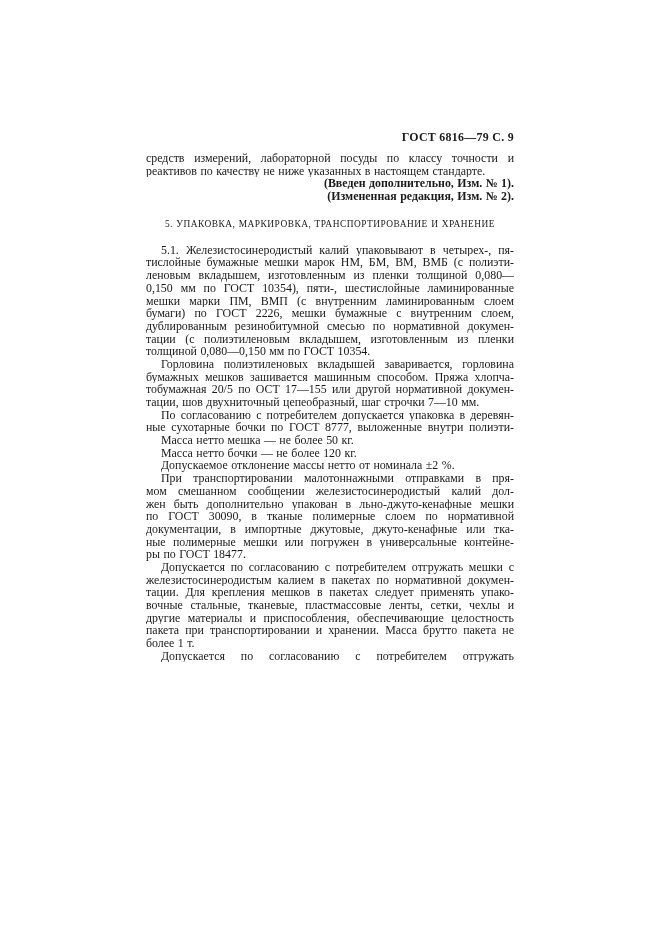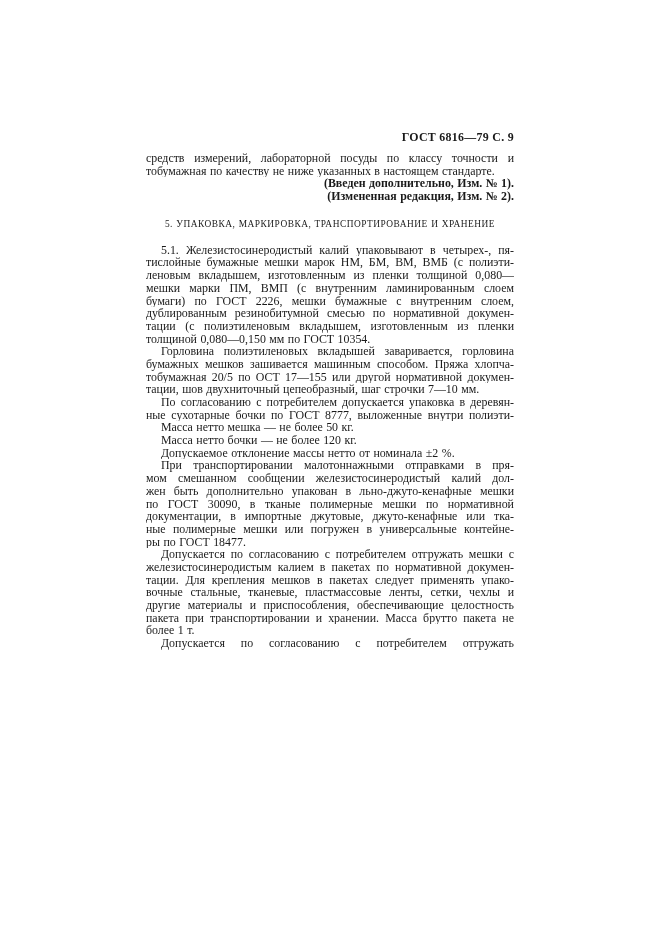--- a/index.html
+++ b/index.html
@@ -72,35 +72,36 @@
 </style>
 </head>
 <body>
 
 <div class="page">
   <div class="content">
     <div class="page-header">ГОСТ 6816—79 С. 9</div>
     <div>
         <div class="para body">
           <div class="ln">средств измерений, лабораторной посуды по классу точности и</div>
-          <div class="ln endln">тобумажная по качеству не ниже указанных в настоящем стандарте.</div>
+          <div class="ln endln">реактивов по качеству не ниже указанных в настоящем стандарте.</div>
         </div>
         <div class="para bold">
           <div class="ln indent">(Введен дополнительно, Изм. № 1).</div>
         </div>
         <div class="para bold">
           <div class="ln indent">(Измененная редакция, Изм. № 2).</div>
         </div>
         <div class="para heading">
           <div class="ln">5. УПАКОВКА, МАРКИРОВКА, ТРАНСПОРТИРОВАНИЕ И ХРАНЕНИЕ</div>
         </div>
         <div class="para body">
           <div class="ln indent">5.1.  Железистосинеродистый калий упаковывают в четырех-, пя-</div>
           <div class="ln">тислойные бумажные мешки марок НМ, БМ, ВМ, ВМБ (с полиэти-</div>
           <div class="ln">леновым вкладышем, изготовленным из пленки толщиной 0,080—</div>
+          <div class="ln">0,150 мм по ГОСТ 10354), пяти-, шестислойные ламинированные</div>
           <div class="ln">мешки марки ПМ, ВМП (с внутренним ламинированным слоем</div>
           <div class="ln">бумаги) по ГОСТ 2226, мешки бумажные с внутренним слоем,</div>
           <div class="ln">дублированным резинобитумной смесью по нормативной докумен-</div>
           <div class="ln">тации (с полиэтиленовым вкладышем, изготовленным из пленки</div>
           <div class="ln endln">толщиной 0,080—0,150 мм по ГОСТ 10354.</div>
         </div>
         <div class="para body">
           <div class="ln indent">Горловина полиэтиленовых вкладышей заваривается, горловина</div>
           <div class="ln">бумажных мешков зашивается машинным способом. Пряжа хлопча-</div>
           <div class="ln">тобумажная 20/5 по ОСТ 17—155 или другой нормативной докумен-</div>
@@ -116,21 +117,21 @@
         <div class="para body">
           <div class="ln endln indent">Масса нетто бочки — не более 120 кг.</div>
         </div>
         <div class="para body">
           <div class="ln endln indent">Допускаемое отклонение массы нетто от номинала ±2 %.</div>
         </div>
         <div class="para body">
           <div class="ln indent">При транспортировании малотоннажными отправками в пря-</div>
           <div class="ln">мом смешанном сообщении железистосинеродистый калий дол-</div>
           <div class="ln">жен быть дополнительно упакован в льно-джуто-кенафные мешки</div>
-          <div class="ln">по ГОСТ 30090, в тканые полимерные мешки по нормативной</div>
+          <div class="ln">по ГОСТ 30090, в тканые полимерные слоем по нормативной</div>
           <div class="ln">документации, в импортные джутовые, джуто-кенафные или тка-</div>
           <div class="ln">ные полимерные мешки или погружен в универсальные контейне-</div>
           <div class="ln endln">ры по ГОСТ 18477.</div>
         </div>
         <div class="para body">
           <div class="ln indent">Допускается по согласованию с потребителем отгружать мешки с</div>
           <div class="ln">железистосинеродистым калием в пакетах по нормативной докумен-</div>
           <div class="ln">тации. Для крепления мешков в пакетах следует применять упако-</div>
           <div class="ln">вочные стальные, тканевые, пластмассовые ленты, сетки, чехлы и</div>
           <div class="ln">другие материалы и приспособления, обеспечивающие целостность</div>

